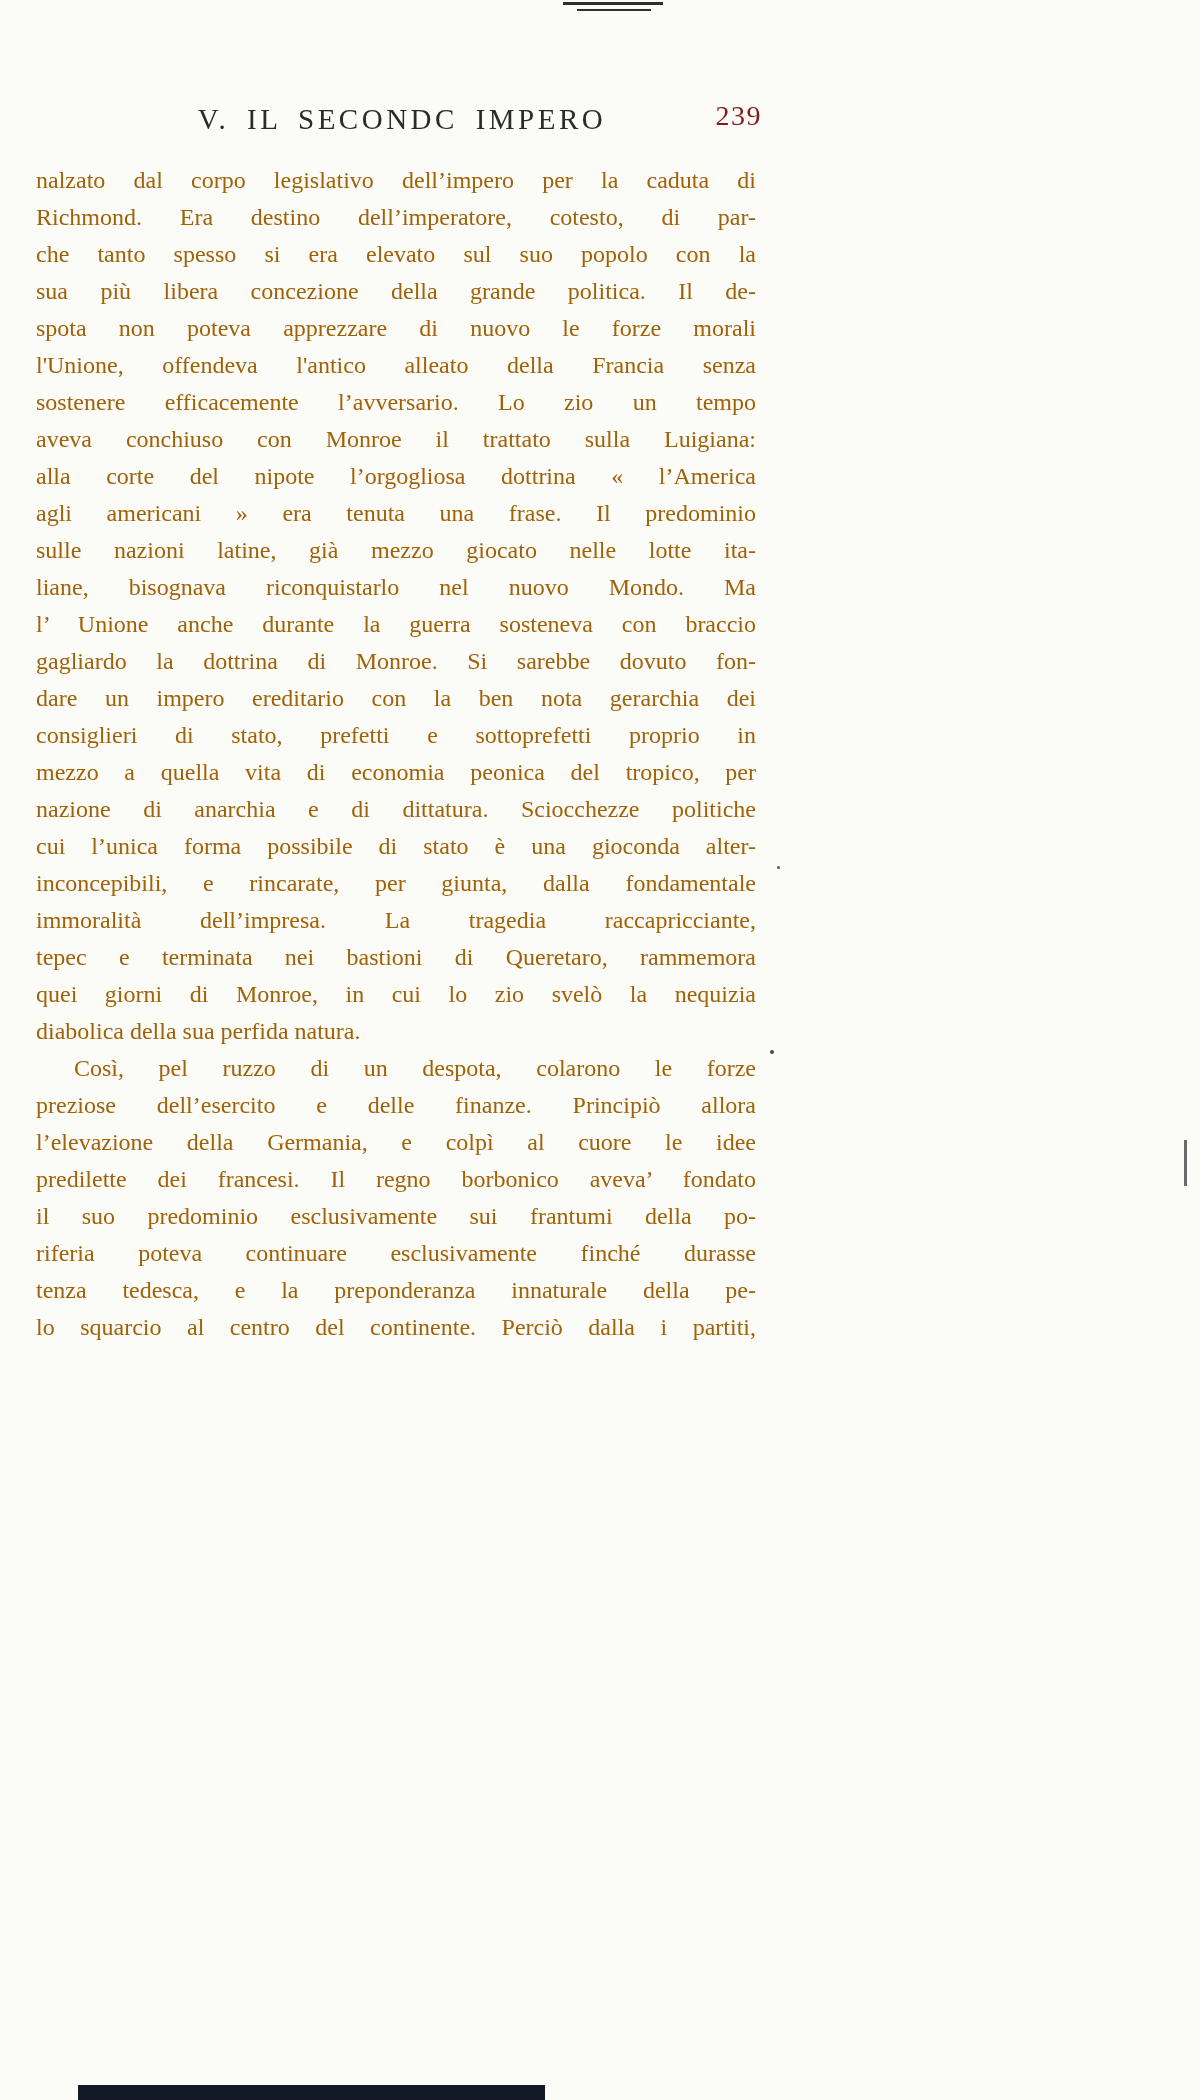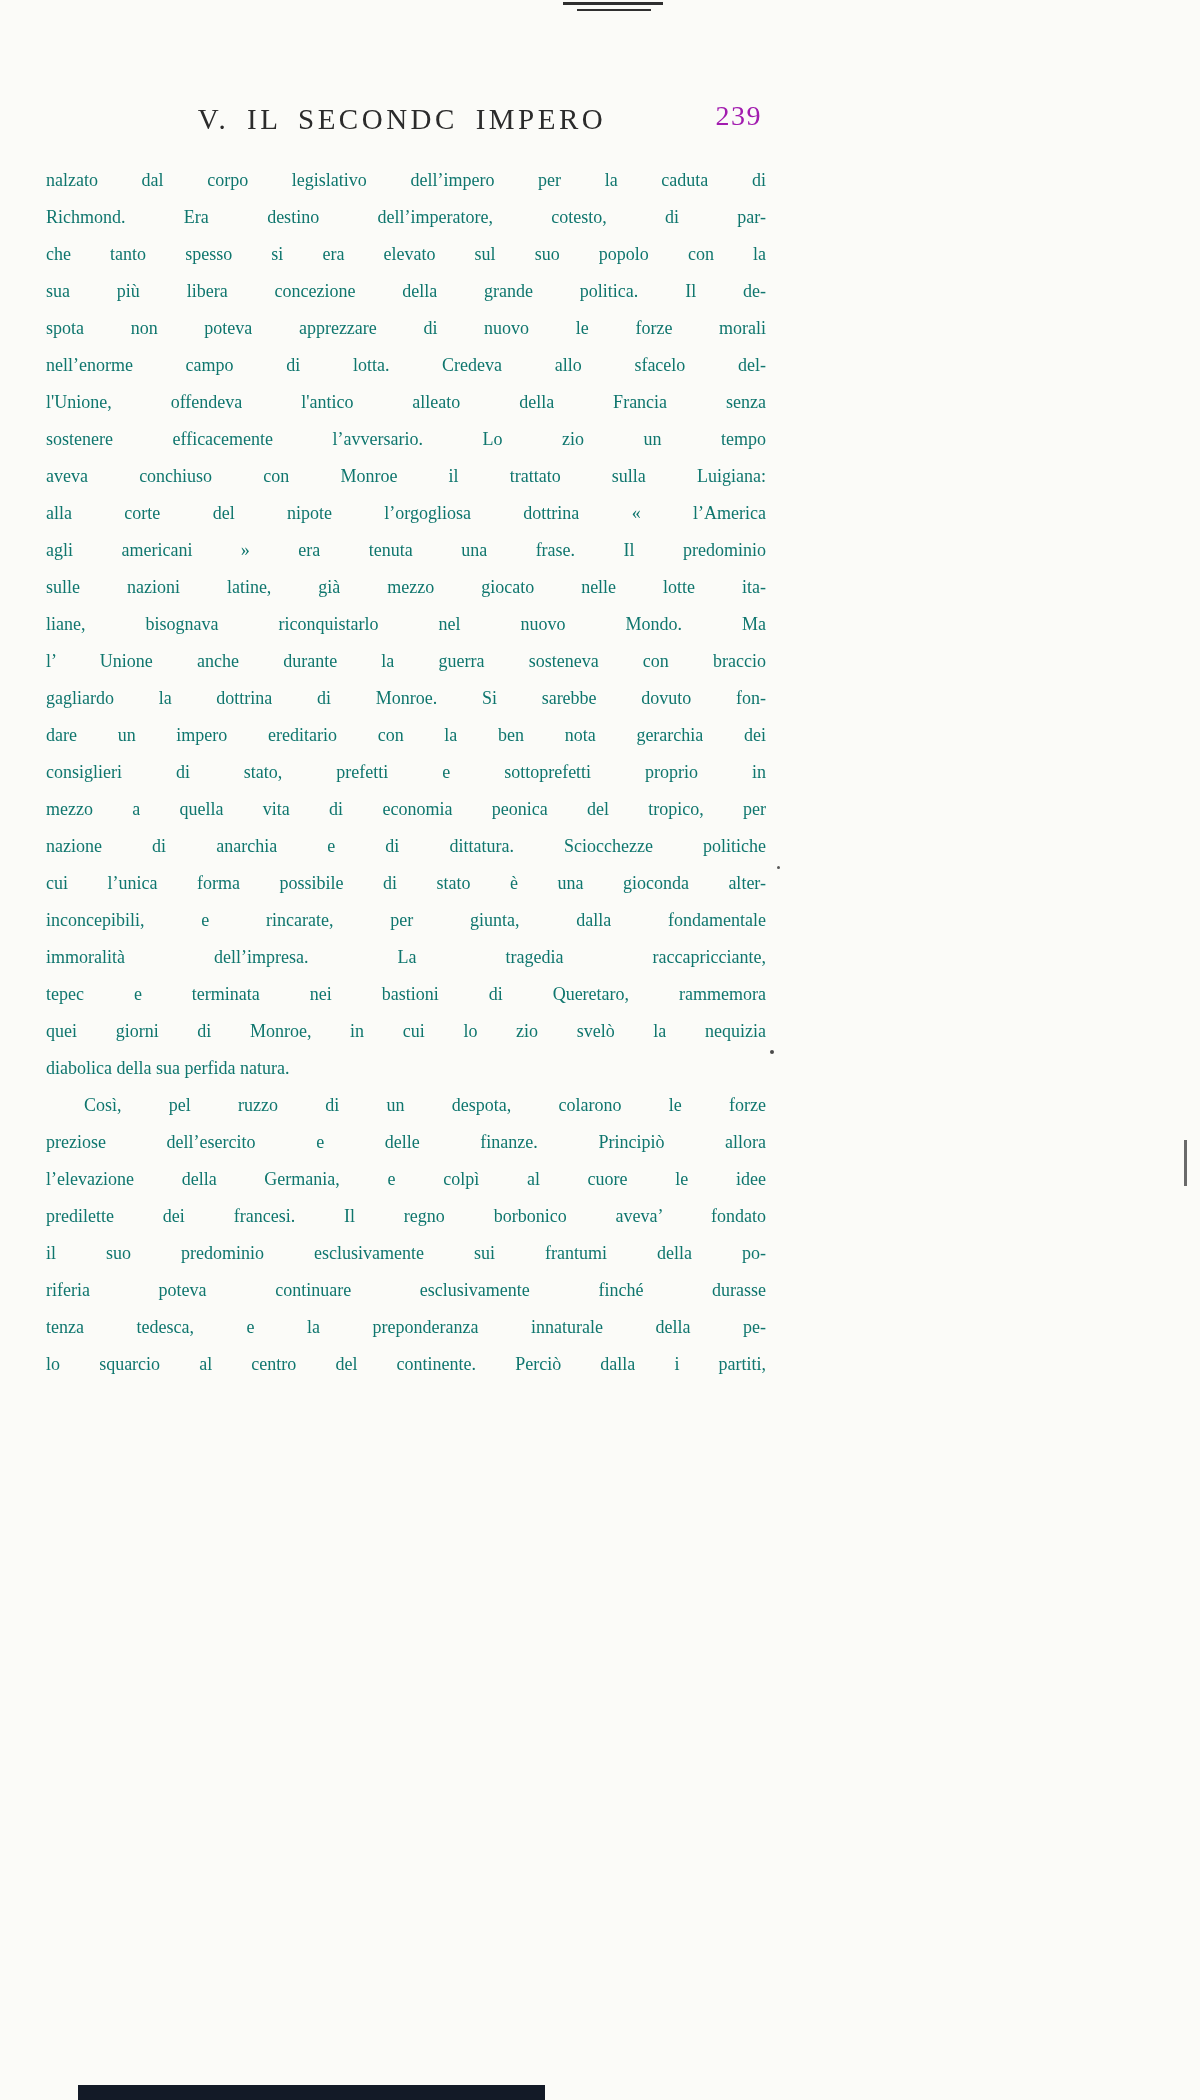--- a/index.html
+++ b/index.html
@@ -31,31 +31,31 @@
     letter-spacing: 3.5px;
     word-spacing: 7px;
     color: #2b2b2b;
   }
   .header .pagenum {
     position: absolute;
     right: 0;
     top: 0;
     font-size: 28px;
     letter-spacing: 1.5px;
-    color: #a21caf;
+    color: #7f1d1d;
   }
   
   .body-text {
     position: absolute;
     top: 162px;
-    left: 46px;
+    left: 36px;
     width: 720px;
-    font-size: 18px;
+    font-size: 24px;
     line-height: 37px;
-    color: #0f766e;
+    color: #a16207;
   }
   .paragraph { margin: 0; }
   .line {
     text-align: justify;
     text-align-last: justify;
   }
   .line.flush { text-align-last: left; }
   .line.indent { text-indent: 38px; }
   
   .mark { position: absolute; background: #2f2f2f; }
@@ -84,21 +84,20 @@
     <div class="pagenum">239</div>
   </div>
 
   <div class="body-text">
       <div class="paragraph">
         <div class="line">nalzato dal corpo legislativo dell’impero per la caduta di</div>
         <div class="line">Richmond. Era destino dell’imperatore, cotesto, di par-</div>
         <div class="line">che tanto spesso si era elevato sul suo popolo con la</div>
         <div class="line">sua più libera concezione della grande politica. Il de-</div>
         <div class="line">spota non poteva apprezzare di nuovo le forze morali</div>
-        <div class="line">nell’enorme campo di lotta. Credeva allo sfacelo del-</div>
         <div class="line">l'Unione, offendeva l'antico alleato della Francia senza</div>
         <div class="line">sostenere efficacemente l’avversario. Lo zio un tempo</div>
         <div class="line">aveva conchiuso con Monroe il trattato sulla Luigiana:</div>
         <div class="line">alla corte del nipote l’orgogliosa dottrina « l’America</div>
         <div class="line">agli americani » era tenuta una frase. Il predominio</div>
         <div class="line">sulle nazioni latine, già mezzo giocato nelle lotte ita-</div>
         <div class="line">liane, bisognava riconquistarlo nel nuovo Mondo. Ma</div>
         <div class="line">l’ Unione anche durante la guerra sosteneva con braccio</div>
         <div class="line">gagliardo la dottrina di Monroe. Si sarebbe dovuto fon-</div>
         <div class="line">dare un impero ereditario con la ben nota gerarchia dei</div>

